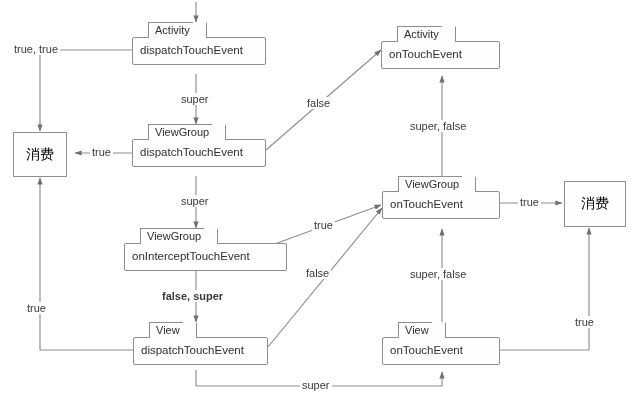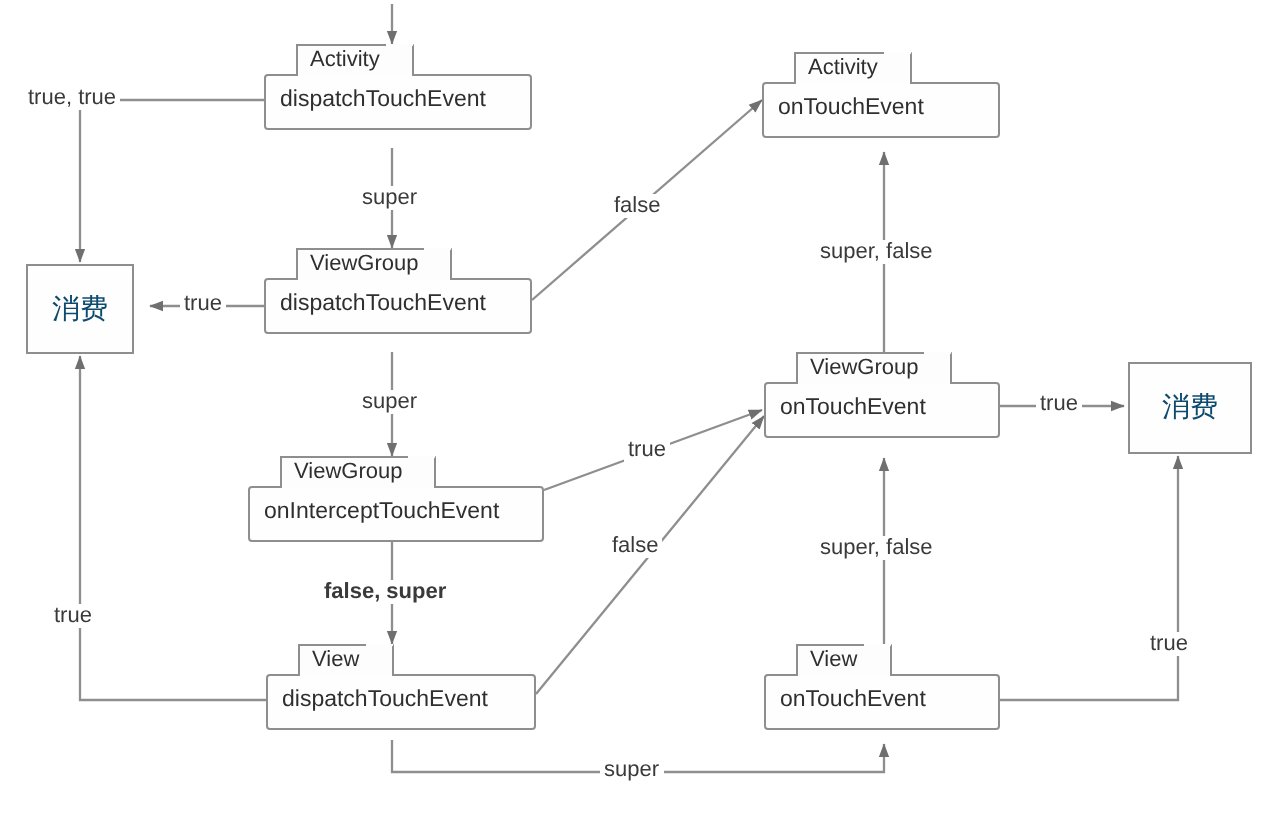--- a/index.html
+++ b/index.html
@@ -45,21 +45,21 @@
     color:#2f2f2f;
     z-index:1;
     text-align:right;
   }
 
   
   .plainbox{
     position:absolute;box-sizing:border-box;
     background:#fefefe;border:1px solid #8e8e8e;
     display:flex;align-items:center;justify-content:center;
-    font-size:14px;color:#0c4a6e;
+    font-size:14px;color:#000000;
     font-family:"DejaVu Sans","Liberation Sans",sans-serif;
   }
 
   
   .lbl{
     position:absolute;font-size:11px;color:#3a3a3a;
     background:#ffffff;padding:0 2px;white-space:nowrap;
     line-height:12px;
   }
 </style>
@@ -113,21 +113,21 @@
     <div class="body" style="width:134px;height:28px;">dispatchTouchEvent</div>
   </div>
 
   <div class="node" style="left:132px;top:124px;">
     <div class="tab">ViewGroup</div>
     <div class="body" style="width:134px;height:28px;">dispatchTouchEvent</div>
   </div>
 
   <div class="node" style="left:124px;top:228px;">
     <div class="tab">ViewGroup</div>
-    <div class="body" style="width:148px;height:28px;">onInterceptTouchEvent</div>
+    <div class="body" style="width:163px;height:28px;">onInterceptTouchEvent</div>
   </div>
 
   <div class="node" style="left:133px;top:322px;">
     <div class="tab">View</div>
     <div class="body" style="width:135px;height:28px;">dispatchTouchEvent</div>
   </div>
 
   <div class="node" style="left:381px;top:26px;">
     <div class="tab">Activity</div>
     <div class="body" style="width:119px;height:28px;">onTouchEvent</div>

